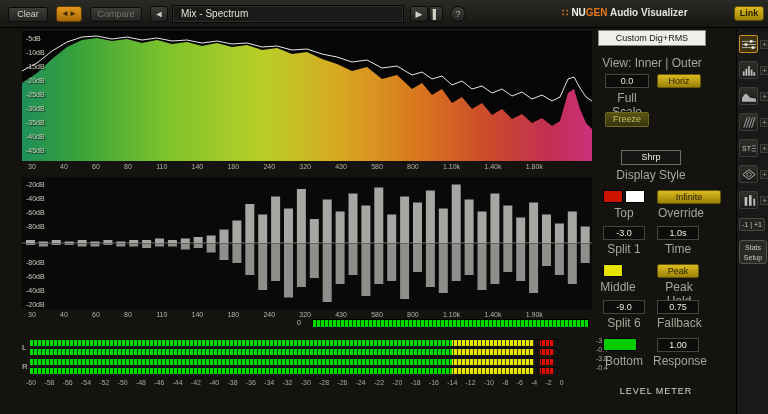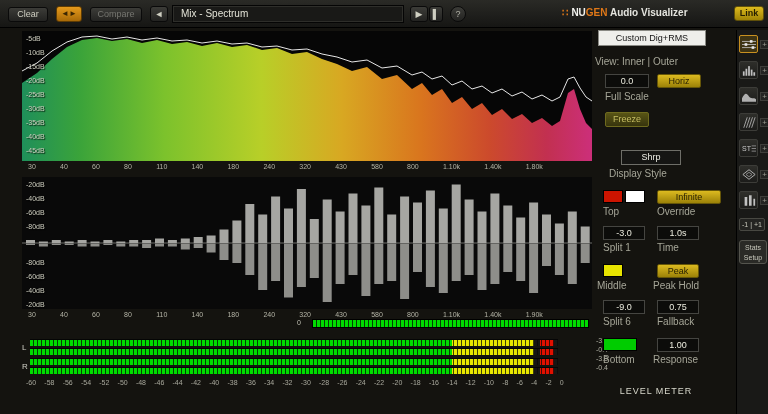--- a/index.html
+++ b/index.html
@@ -51,21 +51,21 @@
   .readouts { position:absolute; left:582px; top:336px; width:26px; text-align:right;
               font-size:7px; line-height:9px; color:#b0b0a4; }
   .meter-scale { position:absolute; left:26px; top:379px; width:538px; display:flex; justify-content:space-between;
                  font-size:7px; color:#a8a89c; }
 
   
   .controls { position:absolute; left:595px; top:30px; width:140px; height:384px; }
   .controls > div { position:absolute; }
   .mode-select { height:16px; background:#efefeb; border:1px solid #8a8a84; color:#141414;
                  font-size:9px; line-height:14px; text-align:center; }
-  .lbl { color:#a6a698; font-size:10px; text-align:left; }
+  .lbl { color:#a6a698; font-size:12px; text-align:center; }
   .valbox { height:14px; background:#0c0c0a; border:1px solid #454541; color:#ececE4; color:#ececdf;
             font-size:9px; line-height:12px; text-align:center; }
   .ybtn { height:14px; background:linear-gradient(#dcba20,#9c8208); border:1px solid #665608; border-radius:2px;
           color:#241d00; font-size:9px; line-height:12px; text-align:center; }
   .freeze { height:15px; background:linear-gradient(#585415,#37340d); border:1px solid #6e6a1e; border-radius:2px;
             color:#c4bc62; font-size:9px; line-height:13px; text-align:center; }
   .shrp { height:15px; background:#151513; border:1px solid #6e6e68; color:#eeeee6;
           font-size:9px; line-height:13px; text-align:center; }
   .swatch { height:13px; border:1px solid #000; }
   .lvl-meter-lbl { color:#d8d8cc; font-size:9px; letter-spacing:1px; text-align:center; }

